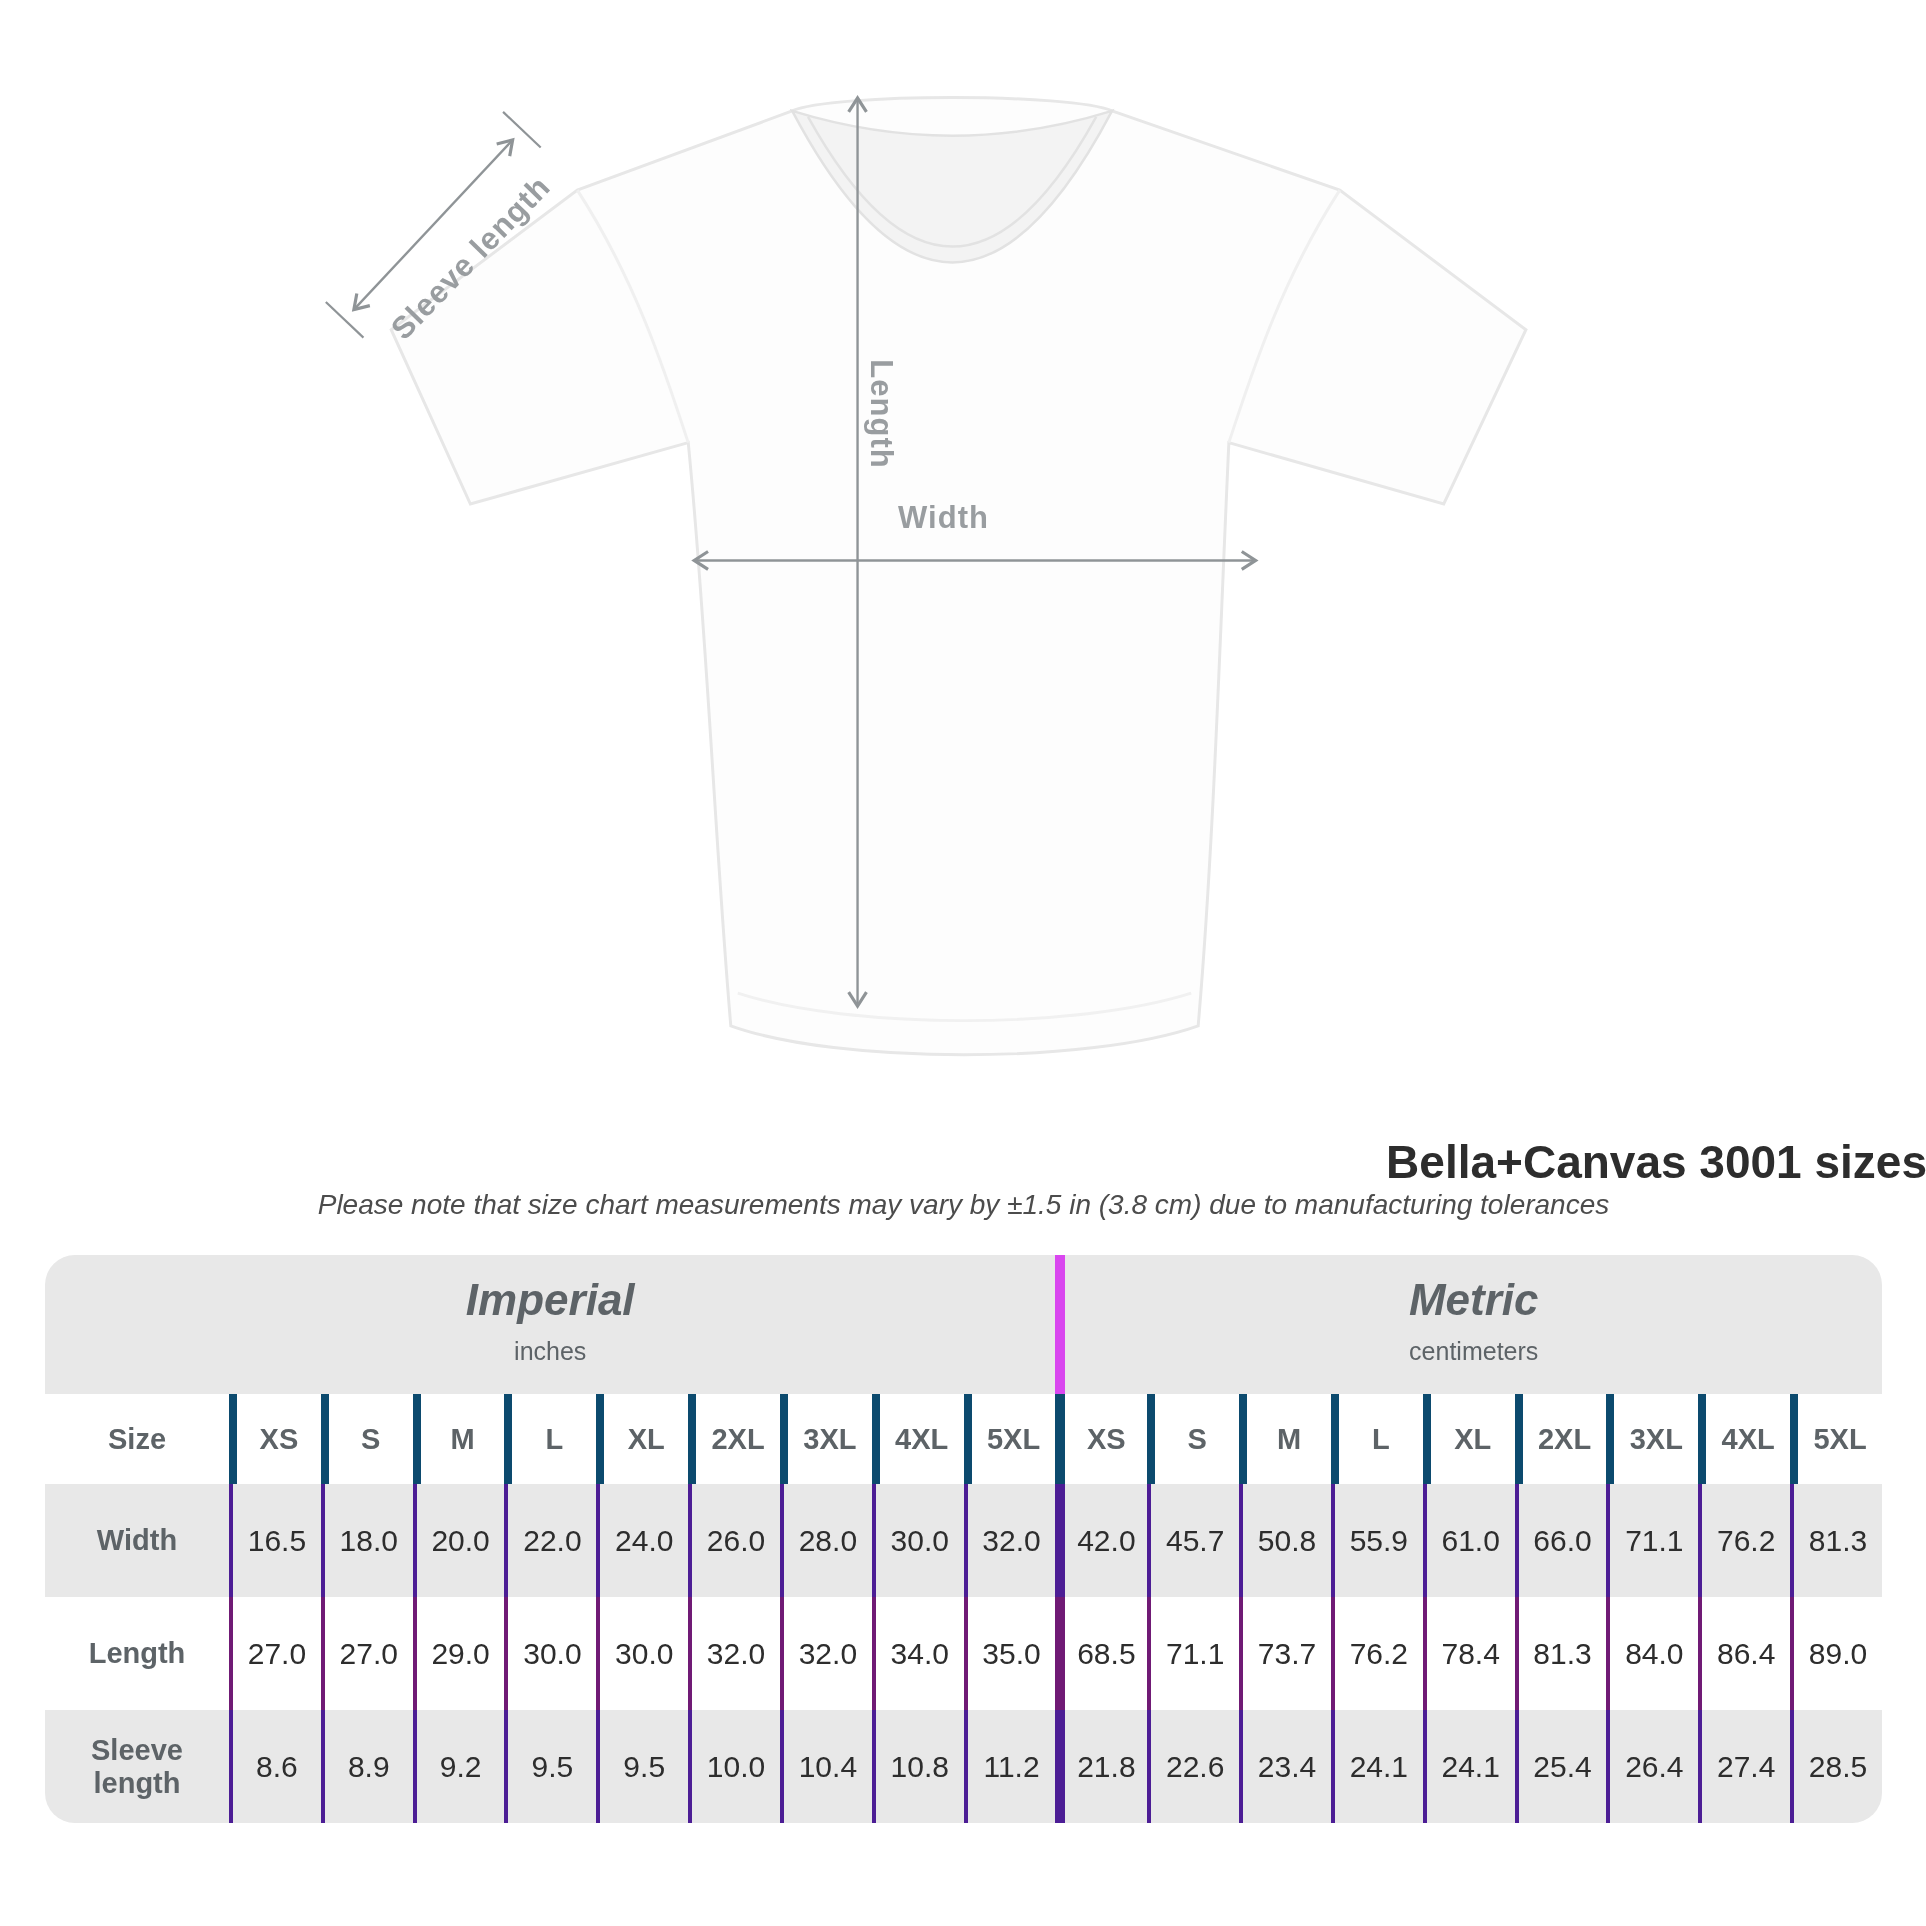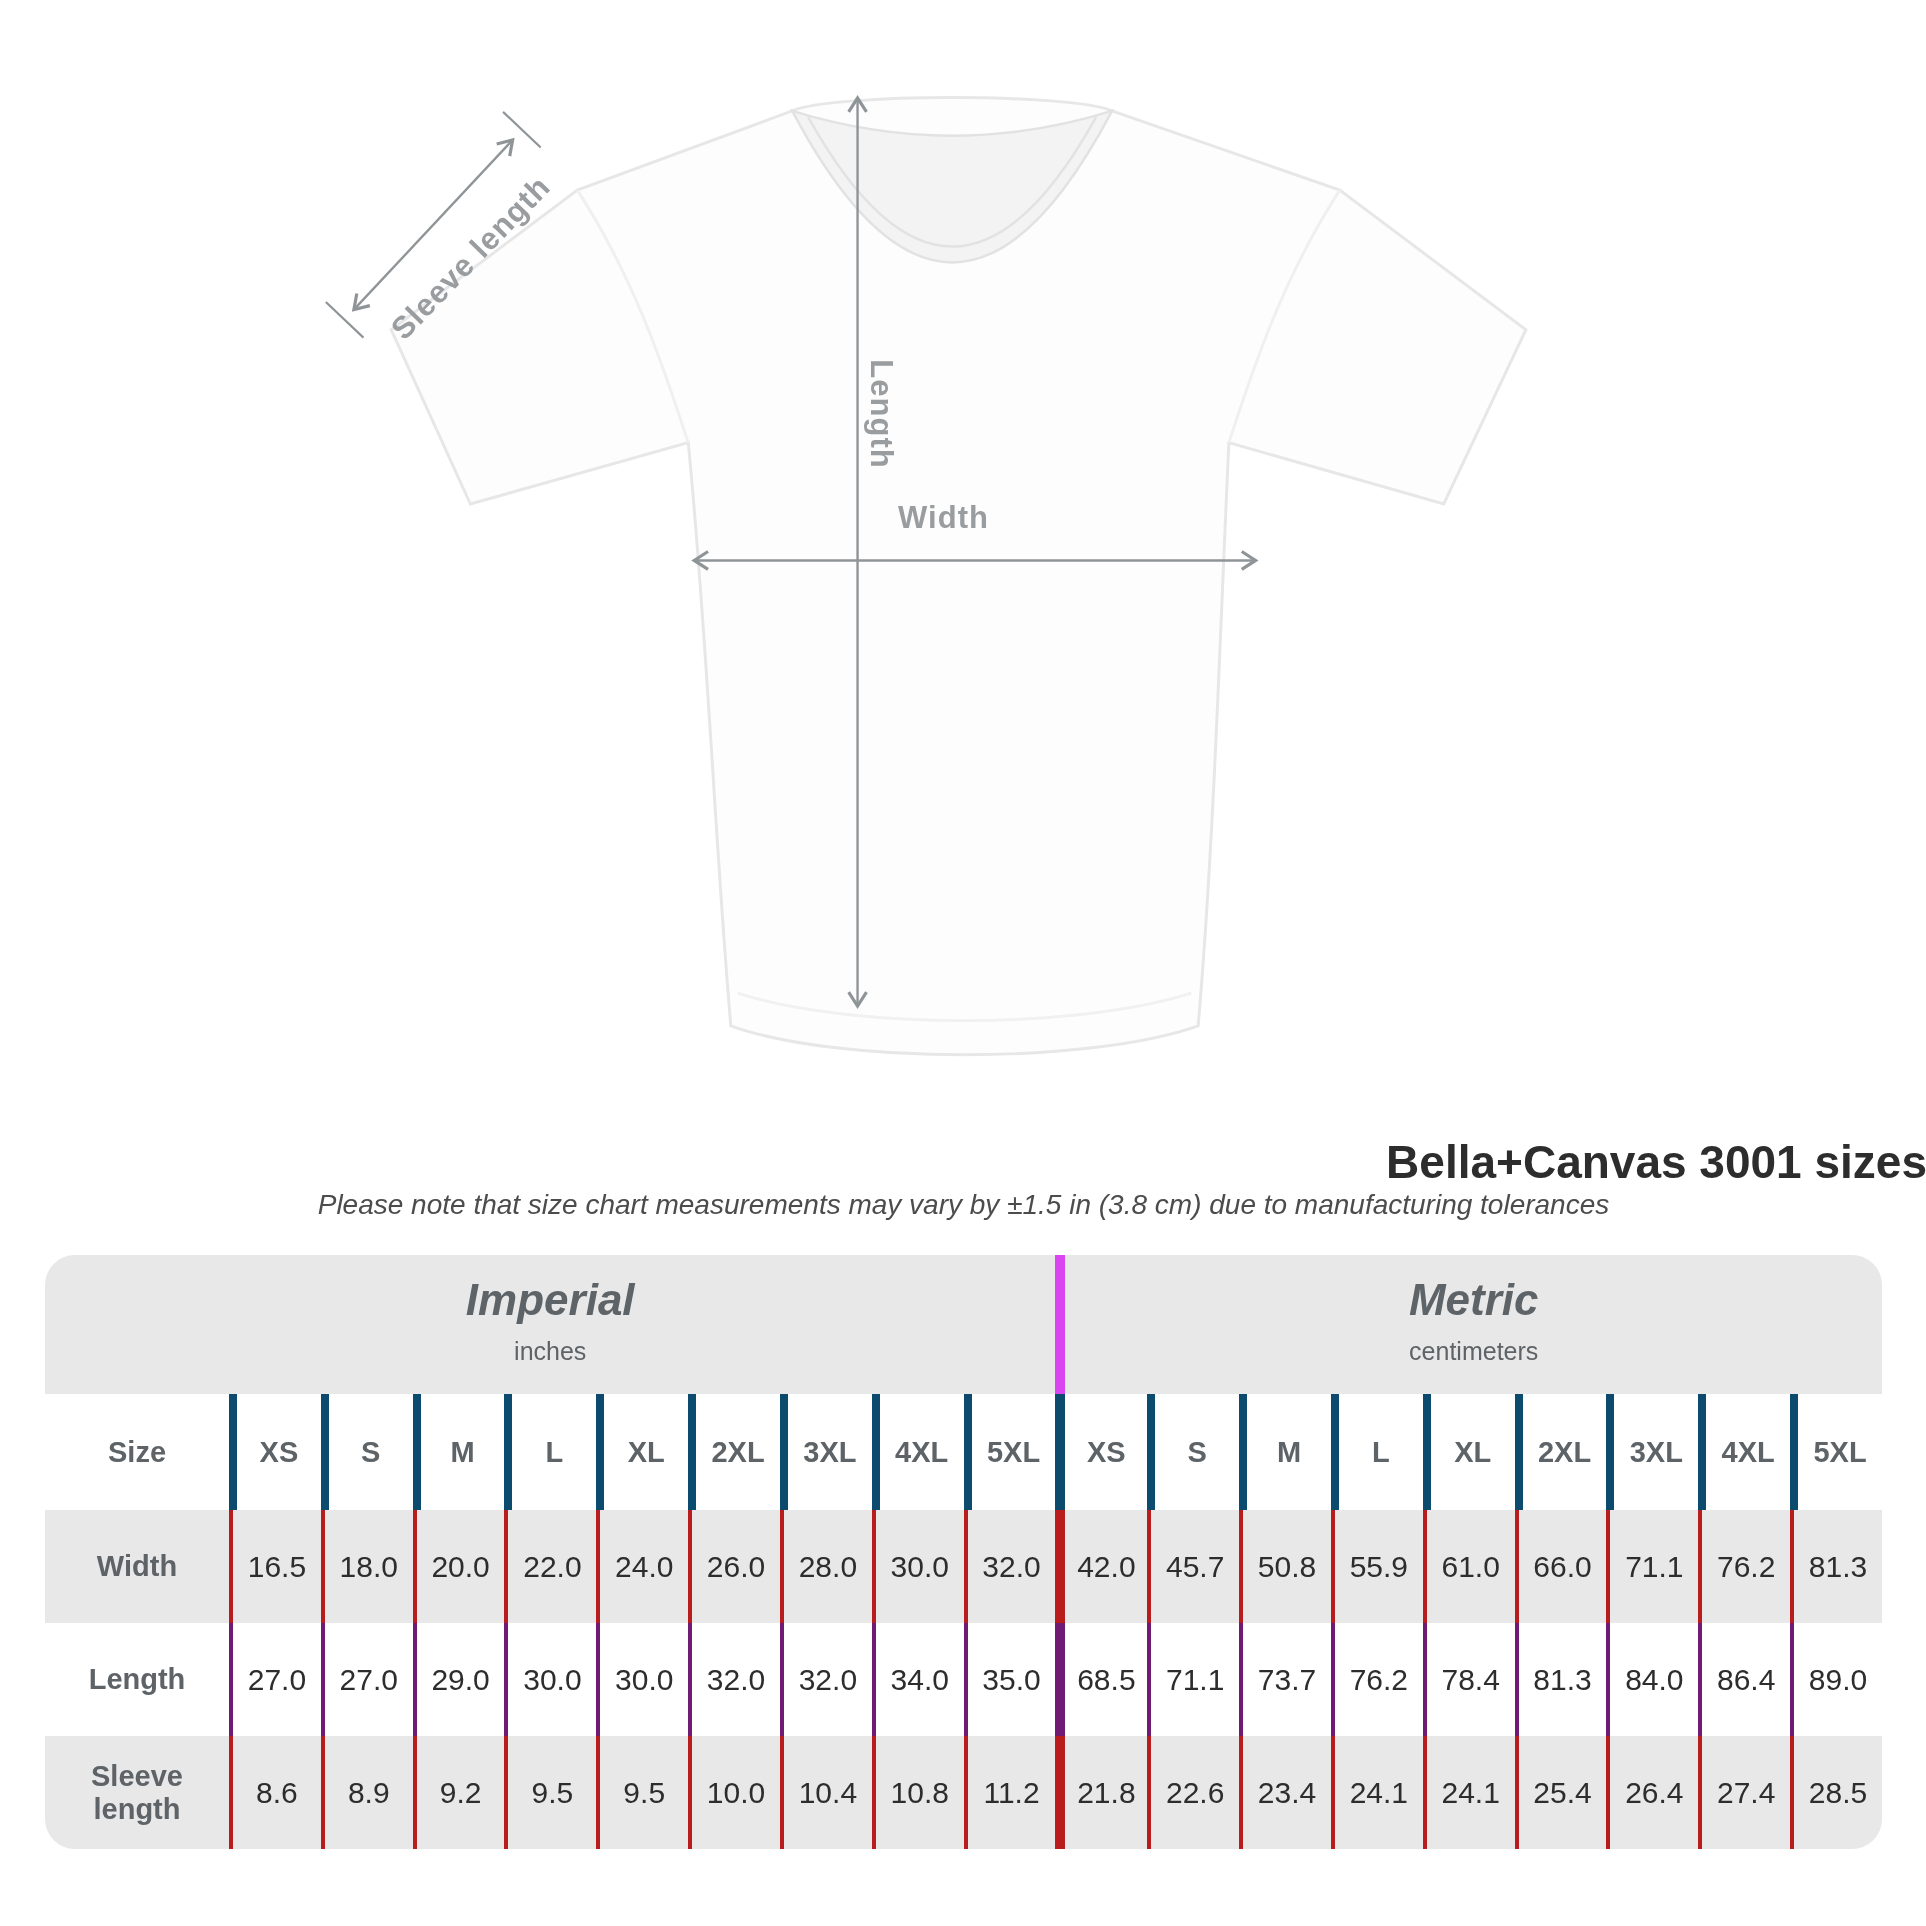--- a/index.html
+++ b/index.html
@@ -39,29 +39,29 @@
 
   th.group {
     background:#e8e8e8; height:139px; vertical-align:top; padding-top:20px;
     color:#5d6367;
   }
   th.group .g-label { font-size:44px; font-weight:bold; font-style:italic; }
   th.group .g-sub   { font-size:25px; font-weight:normal; margin-top:12px; }
   th.group.imperial { border-radius:30px 0 0 0; }
   th.group.metric   { border-radius:0 30px 0 0; border-left:10px solid #d946ef; }
 
-  tr.size-row th { height:116px; background:#ffffff; color:#5d6367; font-weight:bold; font-size:29px; }
+  tr.size-row th { height:90px; background:#ffffff; color:#5d6367; font-weight:bold; font-size:29px; }
   tr.size-row th.col-head { border-left:8px solid #0c4a6e;margin-left:9px; }
   tr.size-row th.block-start { border-left-width:10px; }
 
   tbody td { height:113px; font-size:30px; color:#2d2d2d; }
   td.row-label { color:#5d6367; font-weight:bold; font-size:29px; }
   tr.gray  td { background:#e8e8e8; }
   tr.white td { background:#ffffff; }
-  tr.gray  td.val { border-left:4px solid #b91c1c; }
+  tr.gray  td.val { border-left:4px solid #4c1d95; }
   tr.white td.val { border-left:4px solid #701a75; }
   tbody td.val.block-start { border-left-width:10px; }
   tbody tr:last-child td:first-child { border-radius:0 0 0 30px; }
   tbody tr:last-child td:last-child  { border-radius:0 0 30px 0; }
 </style>
 </head>
 <body>
 
 <div class="page">
 

